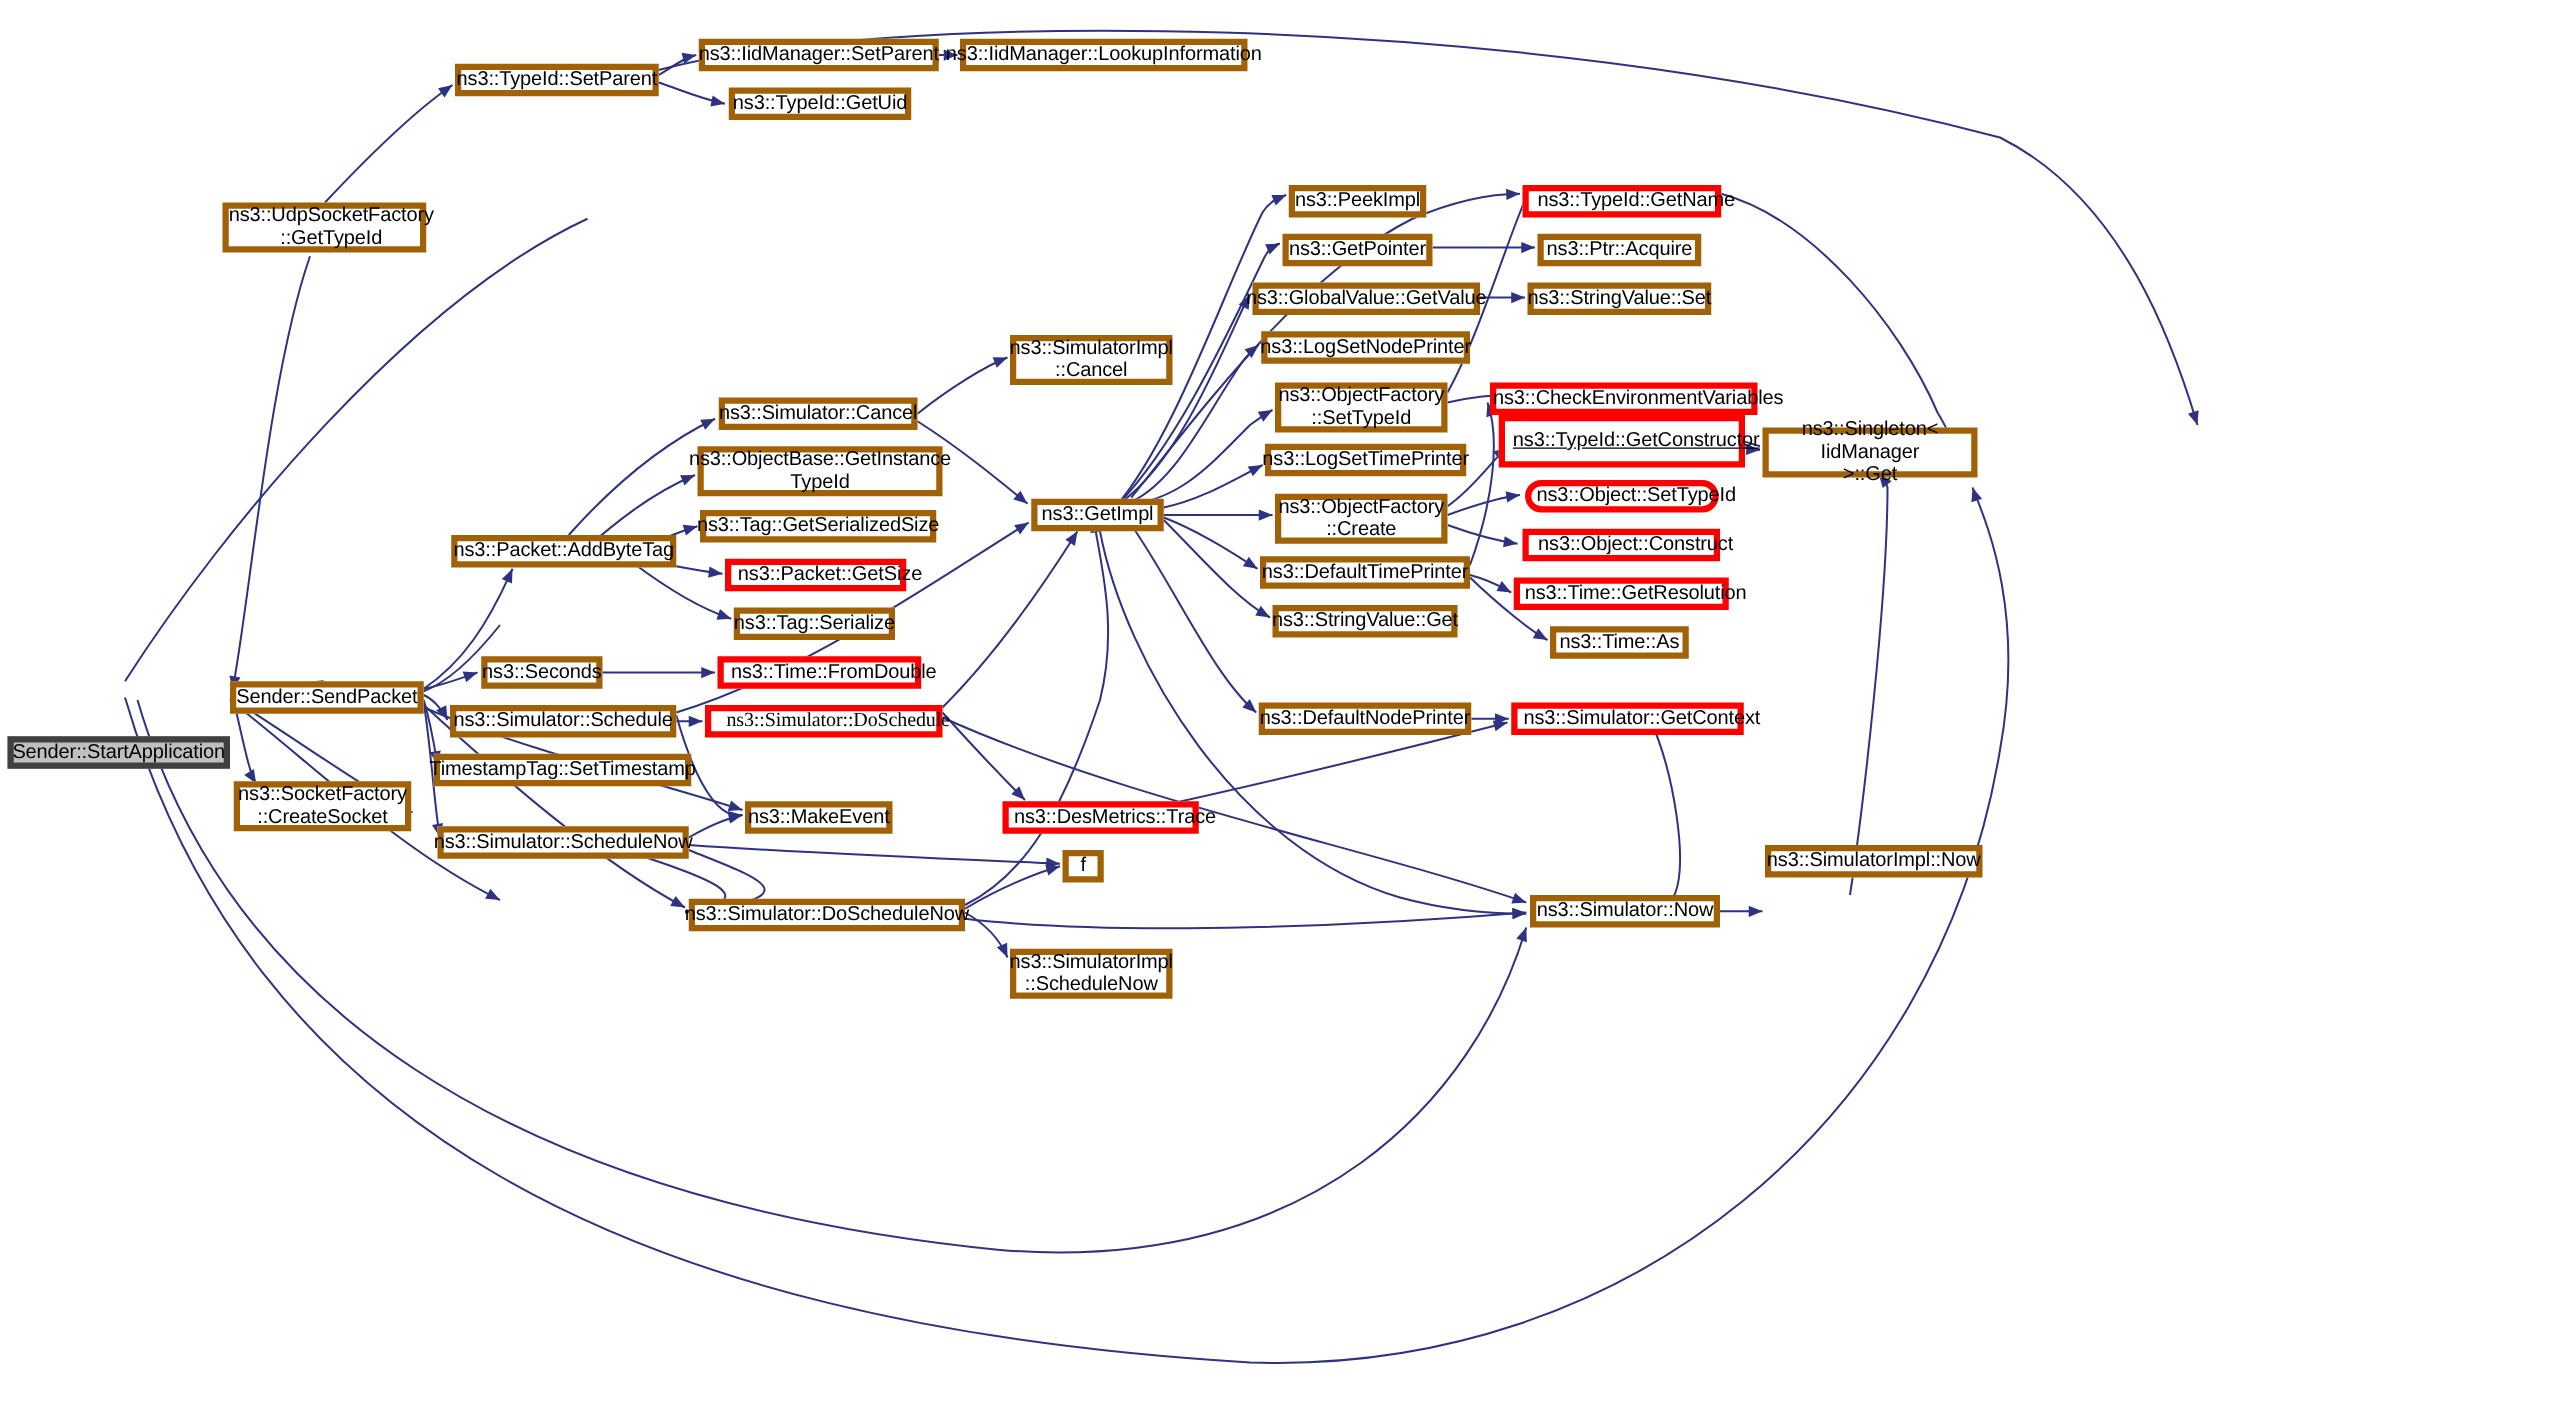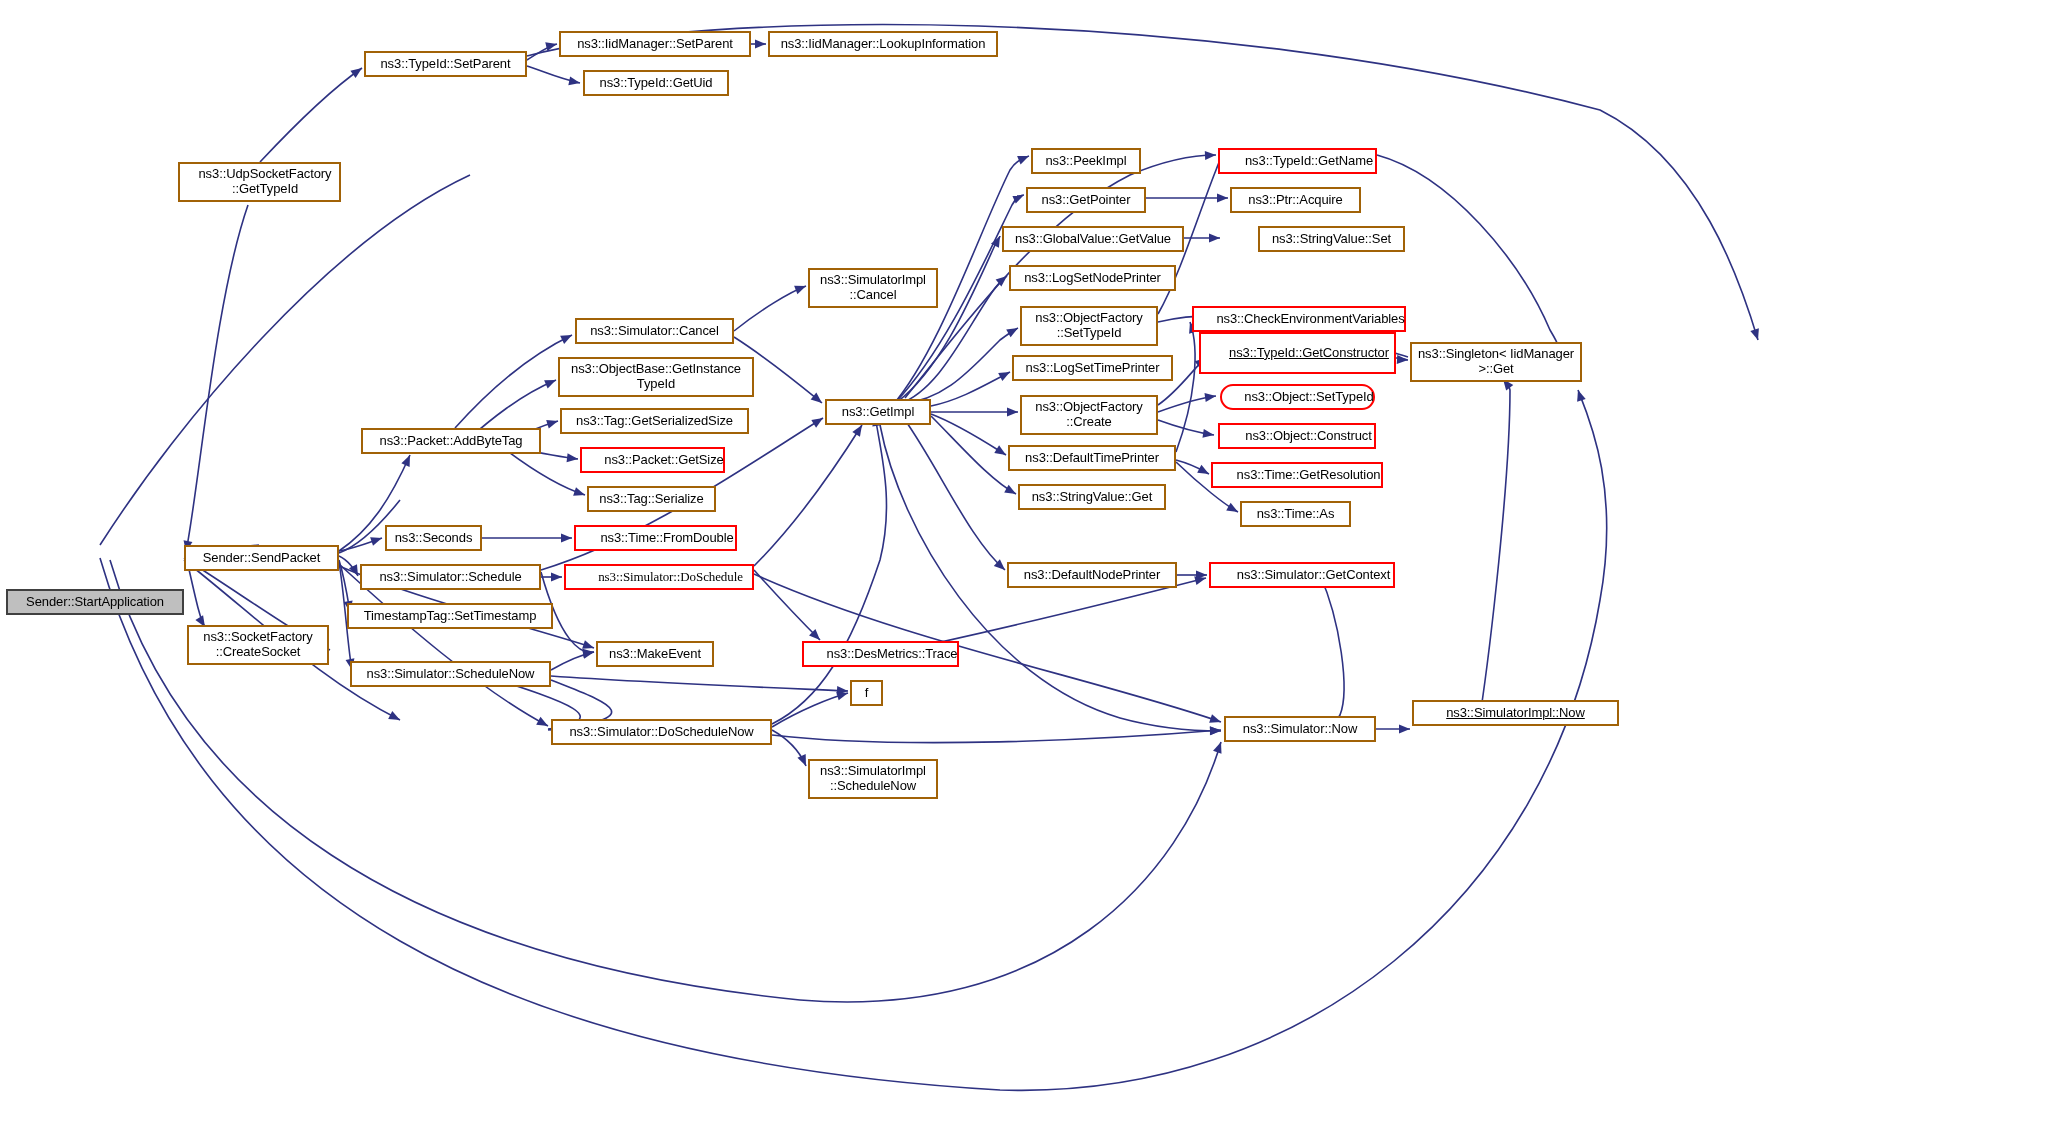--- a/index.html
+++ b/index.html
@@ -24,22 +24,22 @@
     pointer-events: none;
   }
   .node {
     position: absolute;
     box-sizing: border-box;
     display: flex;
     align-items: center;
     justify-content: center;
     text-align: center;
     background: #ffffff;
-    border: 2px solid #a16207;
-    font-size: 13px;
+    border: 5px solid #a16207;
+    font-size: 16px;
     line-height: 1.12;
     color: #000000;
     white-space: pre-line;
     padding: 0 5px;
     letter-spacing: -0.1px;
   }
   .node.red {
     border-color: #ff0000;
     padding-left: 28px;
   }
@@ -240,25 +240,25 @@
     <div class="node" style="left: 1020px; top: 306px; width: 138px; height: 40px;">ns3::ObjectFactory
 ::SetTypeId</div>
     <div class="node" style="left: 1012px; top: 355px; width: 161px; height: 26px;">ns3::LogSetTimePrinter</div>
     <div class="node" style="left: 1020px; top: 395px; width: 138px; height: 40px;">ns3::ObjectFactory
 ::Create</div>
     <div class="node" style="left: 1008px; top: 445px; width: 168px; height: 26px;">ns3::DefaultTimePrinter</div>
     <div class="node" style="left: 1018px; top: 484px; width: 148px; height: 26px;">ns3::StringValue::Get</div>
     <div class="node" style="left: 1007px; top: 562px; width: 170px; height: 26px;">ns3::DefaultNodePrinter</div>
     <div class="node red" style="left: 1218px; top: 148px; width: 159px; height: 26px;">ns3::TypeId::GetName</div>
     <div class="node" style="left: 1230px; top: 187px; width: 131px; height: 26px;">ns3::Ptr::Acquire</div>
-    <div class="node" style="left: 1222px; top: 226px; width: 147px; height: 26px; margin-left: 36px;">ns3::StringValue::Set</div>
+    <div class="node" style="left: 1222px; top: 226px; width: 147px; height: 26px;">ns3::StringValue::Set</div>
     <div class="node red" style="left: 1192px; top: 306px; width: 214px; height: 26px;">ns3::CheckEnvironmentVariables</div>
     <div class="node red" style="left: 1199px; top: 332px; width: 197px; height: 42px; text-decoration: underline;">ns3::TypeId::GetConstructor</div>
     <div class="node red" style="left: 1220px; top: 384px; width: 155px; height: 26px; border-radius: 13px;">ns3::Object::SetTypeId</div>
     <div class="node red" style="left: 1218px; top: 423px; width: 158px; height: 26px;">ns3::Object::Construct</div>
     <div class="node red" style="left: 1211px; top: 462px; width: 172px; height: 26px;">ns3::Time::GetResolution</div>
     <div class="node" style="left: 1240px; top: 501px; width: 111px; height: 26px;">ns3::Time::As</div>
     <div class="node red" style="left: 1209px; top: 562px; width: 186px; height: 26px;">ns3::Simulator::GetContext</div>
     <div class="node" style="left: 1224px; top: 716px; width: 152px; height: 26px;">ns3::Simulator::Now</div>
-    <div class="node" style="left: 1412px; top: 700px; width: 207px; height: 26px; text-decoration: underline;">ns3::SimulatorImpl::Now</div>
+    <div class="node" style="left: 1412px; top: 676px; width: 174px; height: 26px;">ns3::SimulatorImpl::Now</div>
     <div class="node" style="left: 1410px; top: 342px; width: 172px; height: 40px;">ns3::Singleton&lt; IidManager
 &gt;::Get</div>
   </div>
 
 </body></html>

